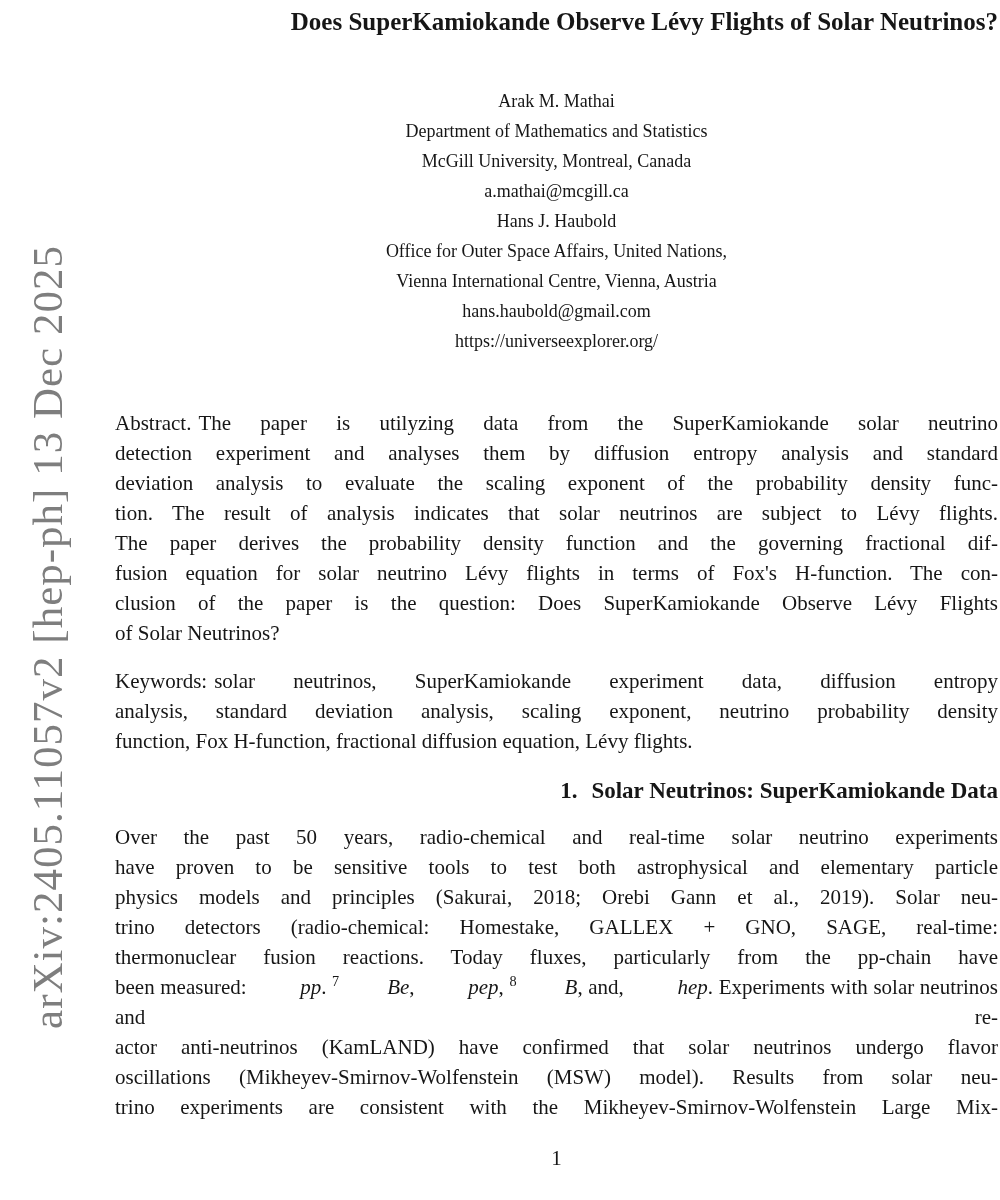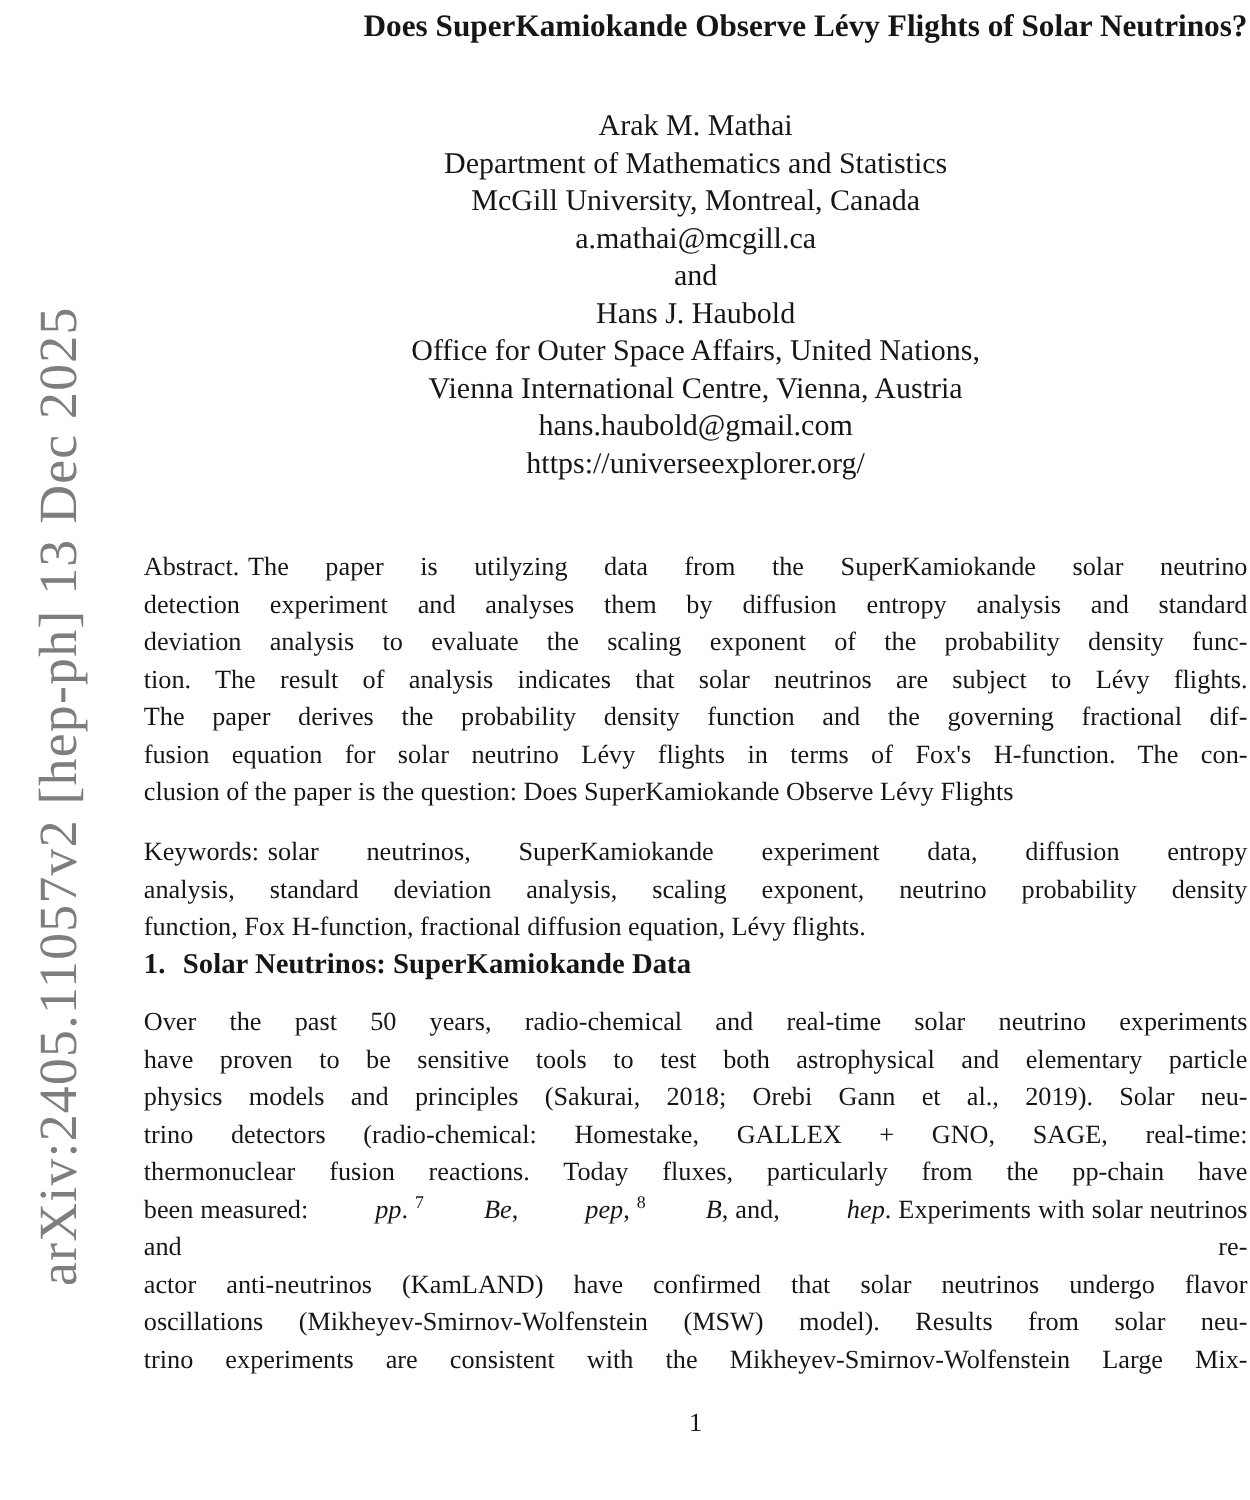--- a/index.html
+++ b/index.html
@@ -30,41 +30,43 @@
   }
   .title {
     margin-top: 6px;
     text-align: right;
     font-weight: bold;
     font-size: 25px;
     line-height: 32px;
   }
   .authors {
     margin-top: 48px;
-    font-size: 24px;
+    font-size: 18px;
     line-height: 30px;
   }
   .authors .tline { text-align: center; text-align-last: center; }
   .para {
     font-size: 21px;
     line-height: 30px;
   }
   .tline {
     text-align: justify;
     text-align-last: justify;
   }
   .flush-last .tline:last-child { text-align-last: left; }
   .abstract { margin-top: 52px; }
   .keywords { margin-top: 18px; }
   .lead-label { font-weight: normal; margin-right: 7px; }
   .firstline { text-align: justify; text-align-last: justify; }
   .secheading {
+    margin-top: 20px;
     font-weight: bold;
     font-size: 23px;
     line-height: 30px;
+    text-align: right;
   }
   .secnum { margin-right: 14px; }
   .body1 { margin-top: 16px; }
   .pagenum {
     margin-top: 22px;
     text-align: center;
     font-size: 21px;
     line-height: 28px;
   }
   sup { font-size: 0.68em; line-height: 0; }
@@ -79,39 +81,39 @@
 
   <div class="content">
 
     <div class="title">Does SuperKamiokande Observe Lévy Flights of Solar Neutrinos?</div>
 
     <div class="authors">
         <div class="tline">Arak M. Mathai</div>
         <div class="tline">Department of Mathematics and Statistics</div>
         <div class="tline">McGill University, Montreal, Canada</div>
         <div class="tline">a.mathai@mcgill.ca</div>
-        <div class="tline">and</div>
         <div class="tline">Hans J. Haubold</div>
         <div class="tline">Office for Outer Space Affairs, United Nations,</div>
         <div class="tline">Vienna International Centre, Vienna, Austria</div>
         <div class="tline">hans.haubold@gmail.com</div>
         <div class="tline">https://universeexplorer.org/</div>
       </div>
 
     <div class="para abstract flush-last">
       <div class="firstline">
         <span class="lead-label">Abstract.</span><span>The paper is utilyzing data from the SuperKamiokande solar neutrino</span>
       </div>
       <div>
           <div class="tline">detection experiment and analyses them by diffusion entropy analysis and standard</div>
           <div class="tline">deviation analysis to evaluate the scaling exponent of the probability density func-</div>
           <div class="tline">tion. The result of analysis indicates that solar neutrinos are subject to Lévy flights.</div>
           <div class="tline">The paper derives the probability density function and the governing fractional dif-</div>
           <div class="tline">fusion equation for solar neutrino Lévy flights in terms of Fox's H-function. The con-</div>
           <div class="tline">clusion of the paper is the question: Does SuperKamiokande Observe Lévy Flights</div>
+          <div class="tline">of Solar Neutrinos?</div>
         </div>
     </div>
 
     <div class="para keywords flush-last">
       <div class="firstline">
         <span class="lead-label">Keywords:</span><span>solar neutrinos, SuperKamiokande experiment data, diffusion entropy</span>
       </div>
       <div>
           <div class="tline">analysis, standard deviation analysis, scaling exponent, neutrino probability density</div>
           <div class="tline">function, Fox H-function, fractional diffusion equation, Lévy flights.</div>

